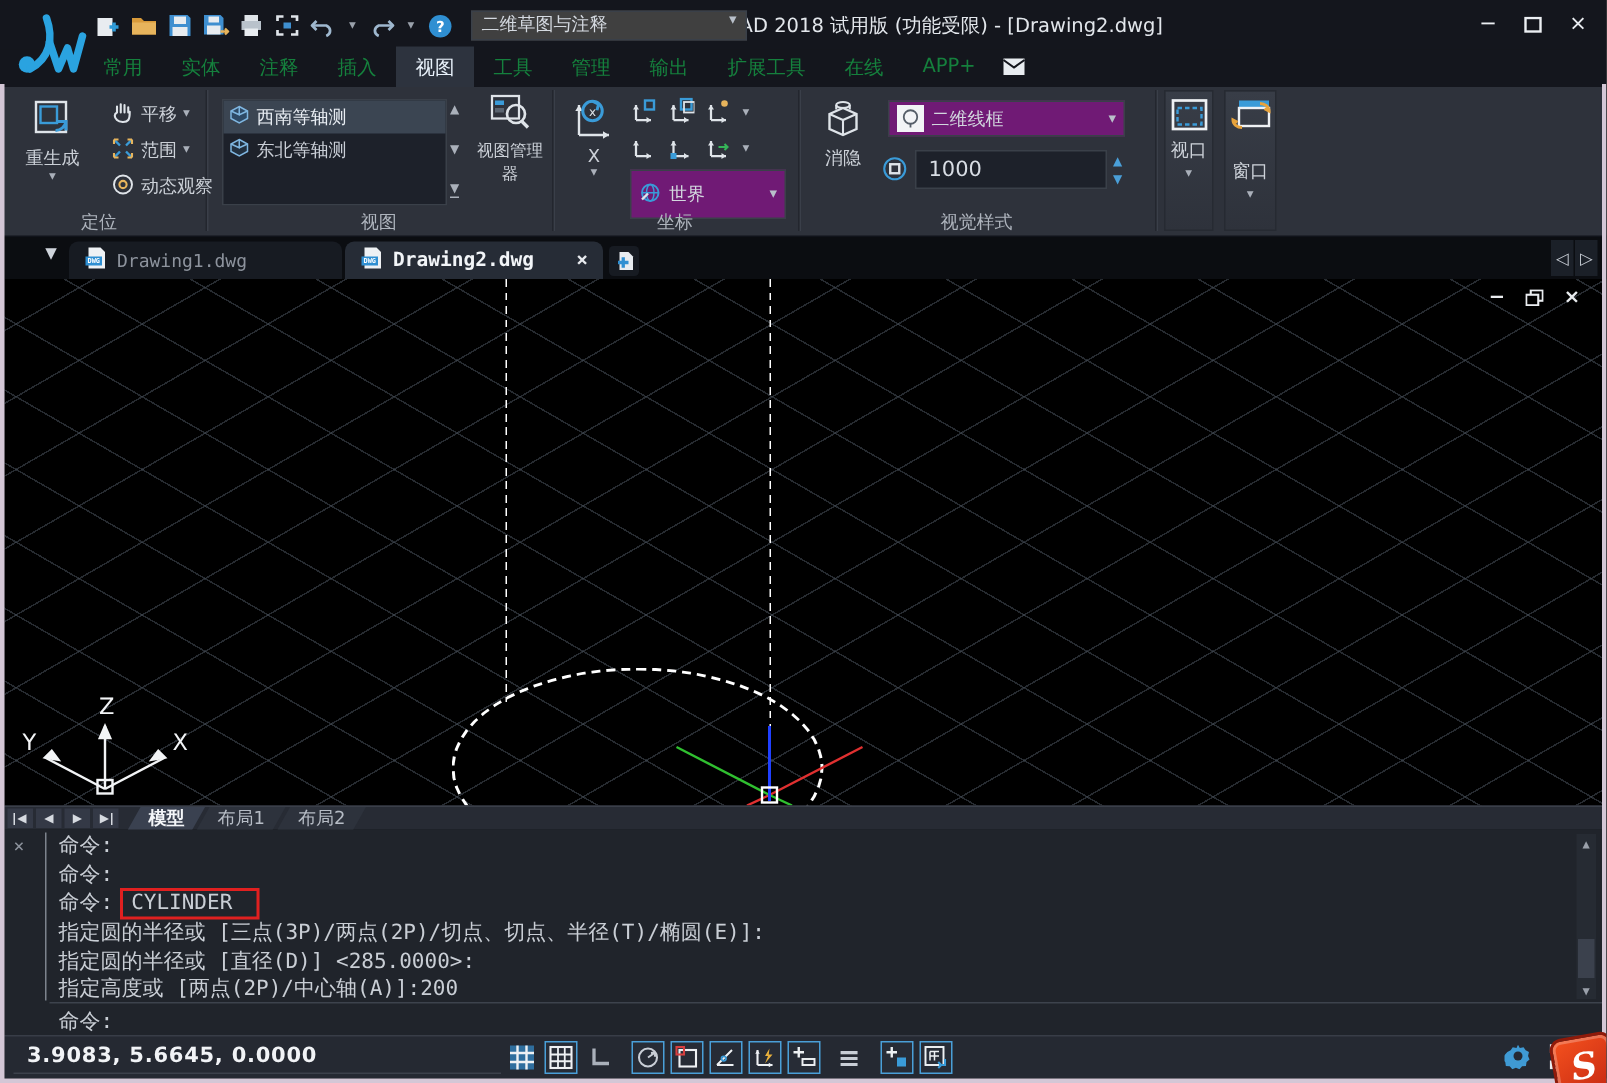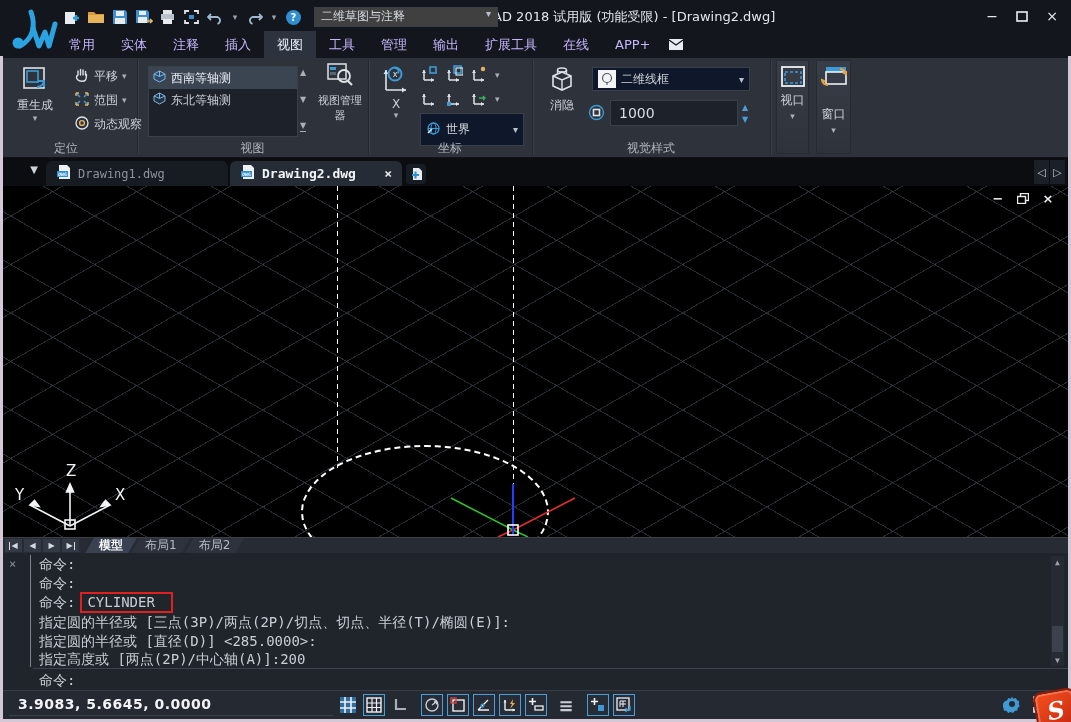--- a/index.html
+++ b/index.html
@@ -29,40 +29,40 @@
   .workspace-combo .caret { margin-left:auto; color:#b9c0ca; font-size:10px; }
   .title-sep { left:446px; top:8px; width:1px; height:17px; background:#3c424c; }
   .title-sep2{ left:449px; top:8px; width:1px; height:17px; background:#3c424c; }
   #window-title { left:458px; top:8px; color:#e3e7ec; font-size:13px; white-space:nowrap; }
   .win-controls { right:8px; top:6px; display:flex; gap:8px; }
   .win-btn { width:22px; height:20px; display:flex; align-items:center; justify-content:center;
     color:#eceff3; font-size:14px; cursor:pointer; }
 
   
   #ribbon-tabs { left:56px; top:31px; height:27px; display:flex; align-items:stretch; }
-  .rtab { padding:0 13px; display:flex; align-items:center; color:#c4b5fd; font-size:13px; cursor:pointer; }
+  .rtab { padding:0 13px; display:flex; align-items:center; color:#15803d; font-size:13px; cursor:pointer; }
   .rtab.active { background:#2d333e; color:#eaf3fc; }
   .mail-btn { width:26px; display:flex; align-items:center; justify-content:center; cursor:pointer; }
 
   
   #ribbon { left:0; top:58px; width:100%; height:100px; background:#2e323b; border-bottom:1px solid #10131a; }
   .panel-sep { top:2px; width:1px; height:94px; background:#23262e; box-shadow:1px 0 0 #3a3f49; }
   .panel-caption { top:82px; height:16px; font-size:12px; color:#aeb4bd; text-align:center; }
   .big-btn { display:flex; flex-direction:column; align-items:center; justify-content:flex-start;
     color:#ccd1d8; font-size:12px; cursor:pointer; text-align:center; }
   .big-btn .bicon { margin-top:2px; }
   .big-btn .caret { font-size:9px; color:#aab0ba; line-height:8px; }
   .srow { display:flex; align-items:center; gap:4px; height:22px; color:#ccd1d8; font-size:12px; cursor:pointer; }
   .srow .caret { font-size:9px; color:#aab0ba; }
   .listbox { background:#1d212a; border:1px solid #3a4049; }
   .list-item { display:flex; align-items:center; gap:5px; height:22px; padding:0 4px; font-size:12px; color:#c9ced6; cursor:pointer; }
   .list-item.selected { background:#3b4552; color:#e8edf3; }
   .list-arrows { position:absolute; display:flex; flex-direction:column; align-items:center; justify-content:space-between; }
   .list-arrows span { font-size:8px; color:#aab0ba; cursor:pointer; line-height:10px; }
-  .combo { background:#0f172a; border:1px solid #3a4049; display:flex; align-items:center;
+  .combo { background:#701a75; border:1px solid #3a4049; display:flex; align-items:center;
     padding:0 5px; gap:5px; font-size:12px; color:#d2d7de; cursor:pointer; }
   .combo .caret { margin-left:auto; color:#b9c0ca; font-size:10px; }
   .num-input { background:#1d212a; border:1px solid #3a4049; color:#d8dde4; font-size:14px;
     padding:0 8px; width:128px; height:26px; font-family:"DejaVu Sans",sans-serif; }
   .spinners { display:flex; flex-direction:column; justify-content:center; gap:4px; }
   .spinners span { font-size:8px; color:#4a9fd8; line-height:8px; cursor:pointer; }
   .tallbtn { display:flex; flex-direction:column; align-items:center; background:linear-gradient(#383d47,#2e323b);
     border:1px solid #262a32; color:#ccd1d8; font-size:12px; cursor:pointer; padding-top:4px; }
   .tallbtn .caret { font-size:9px; color:#aab0ba; margin-top:2px; }
 

